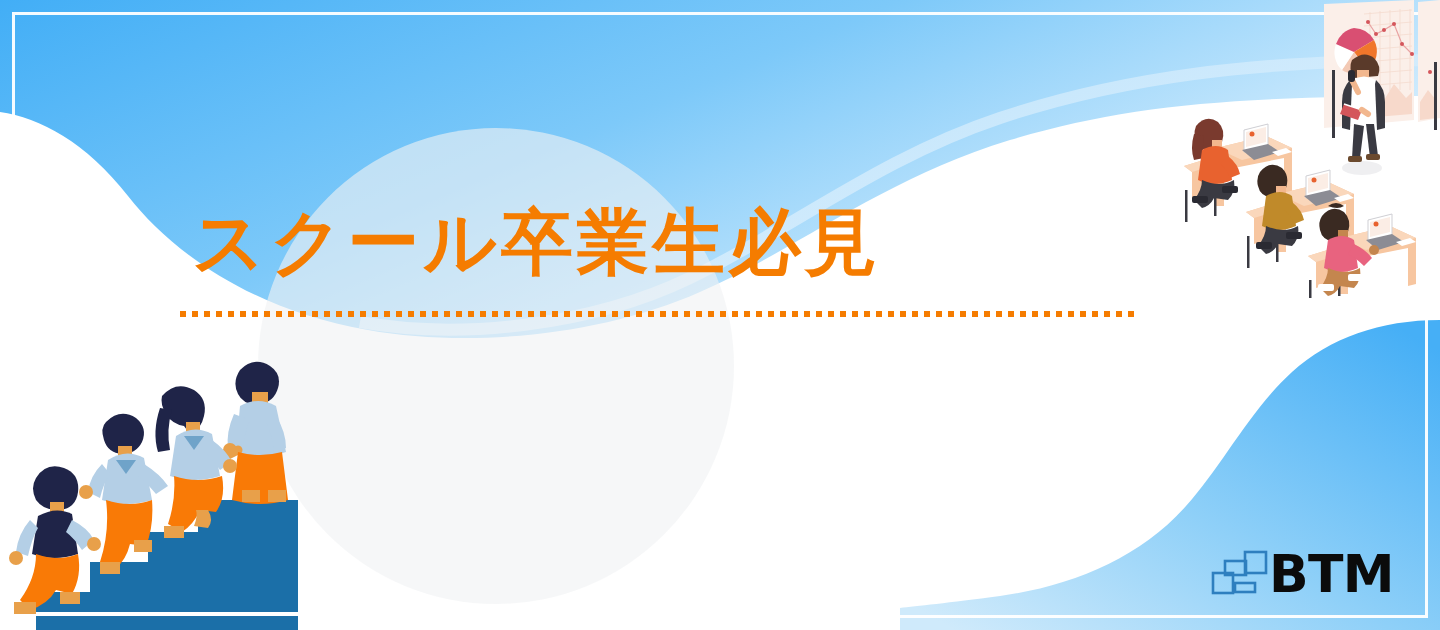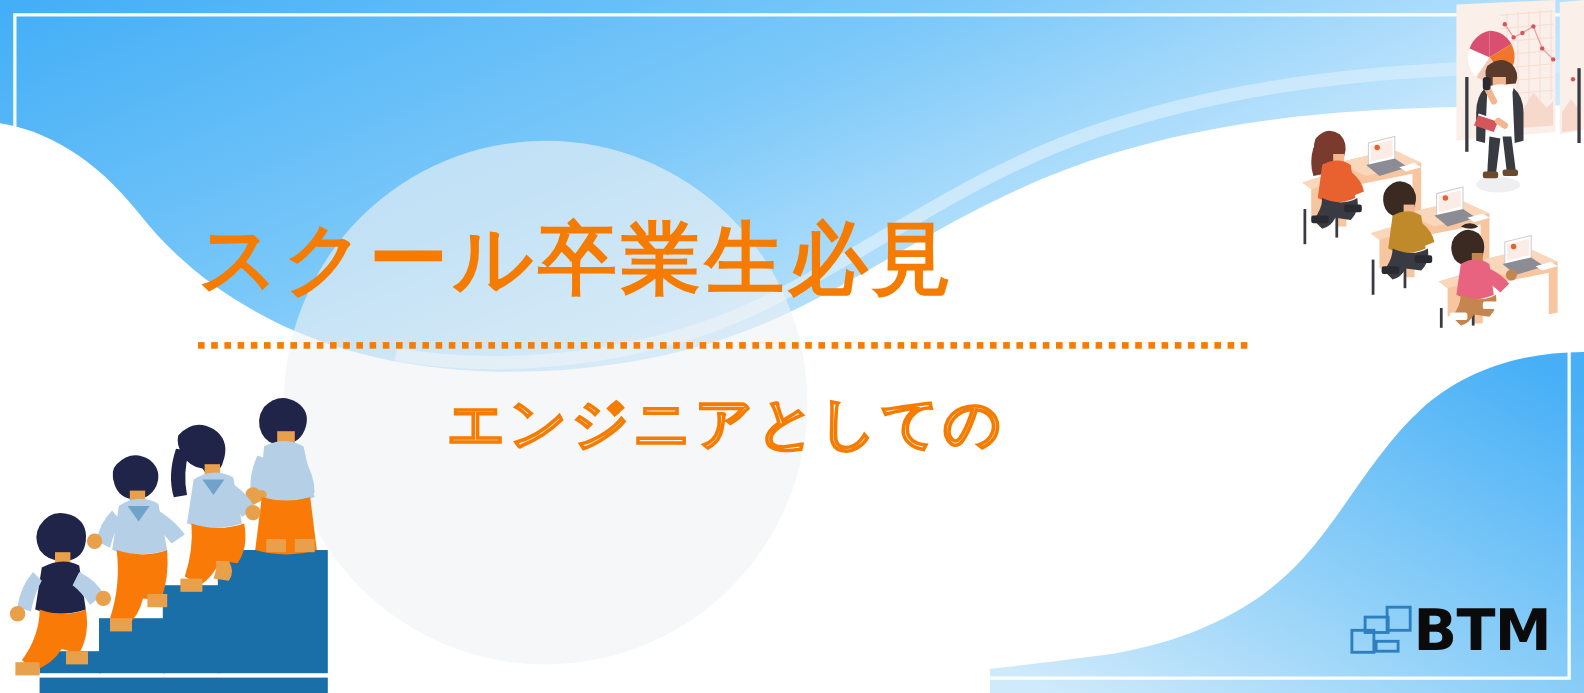--- a/index.html
+++ b/index.html
@@ -24,22 +24,22 @@
     box-sizing:border-box;
     pointer-events:none;
   }
 
   
   .headline-wrap{
     position:absolute;
     left:180px;top:196px;width:960px;
   }
   .headline{
-    margin:0;
-    font-family:Liberation Serif, serif;
+    margin:12px;
+    font-family:Liberation Mono, monospace;
     font-weight:700;
     font-size:72px;
     line-height:1.12;
     letter-spacing:0.055em;
     color:#F57C00;
     white-space:nowrap;
   }
 
   .divider{
     position:absolute;
@@ -62,21 +62,21 @@
     letter-spacing:0.06em;
     color:transparent;
     -webkit-text-stroke:1.6px #F57C00;
   }
   .subtitle .line{display:block;white-space:nowrap;}
   .subtitle .line.l2{padding-left:84px;}
 
   
   .logo{
     position:absolute;
-    right:30px;bottom:30px;
+    right:46px;bottom:30px;
     display:flex;align-items:center;gap:0;justify-content:space-between;
   }
   .logo-mark{width:58px;height:50px;display:block;}
   .logo-word{
     font-family:"DejaVu Sans","Liberation Sans",sans-serif;
     font-weight:700;
     font-size:52px;
     line-height:1;
     letter-spacing:-0.012em;
     color:#0b0b0b;
@@ -336,21 +336,20 @@
     </g>
   </svg>
 
   <div class="headline-wrap">
     <h1 class="headline">スクール卒業生必見</h1>
   </div>
 
   <div class="divider"></div>
 
   <div class="subtitle">
-    <span class="line l1">エンジニアとしての</span>
   </div>
 
   <div class="logo">
     <svg class="logo-mark" viewBox="0 0 58 50">
       <g fill="none" stroke="#2E7FBF" stroke-width="2.6">
         <rect x="34" y="3" width="21" height="21"></rect>
         <rect x="14" y="12" width="21" height="14"></rect>
         <rect x="2" y="24" width="20" height="20"></rect>
         <rect x="24" y="34" width="20" height="9"></rect>
       </g>

